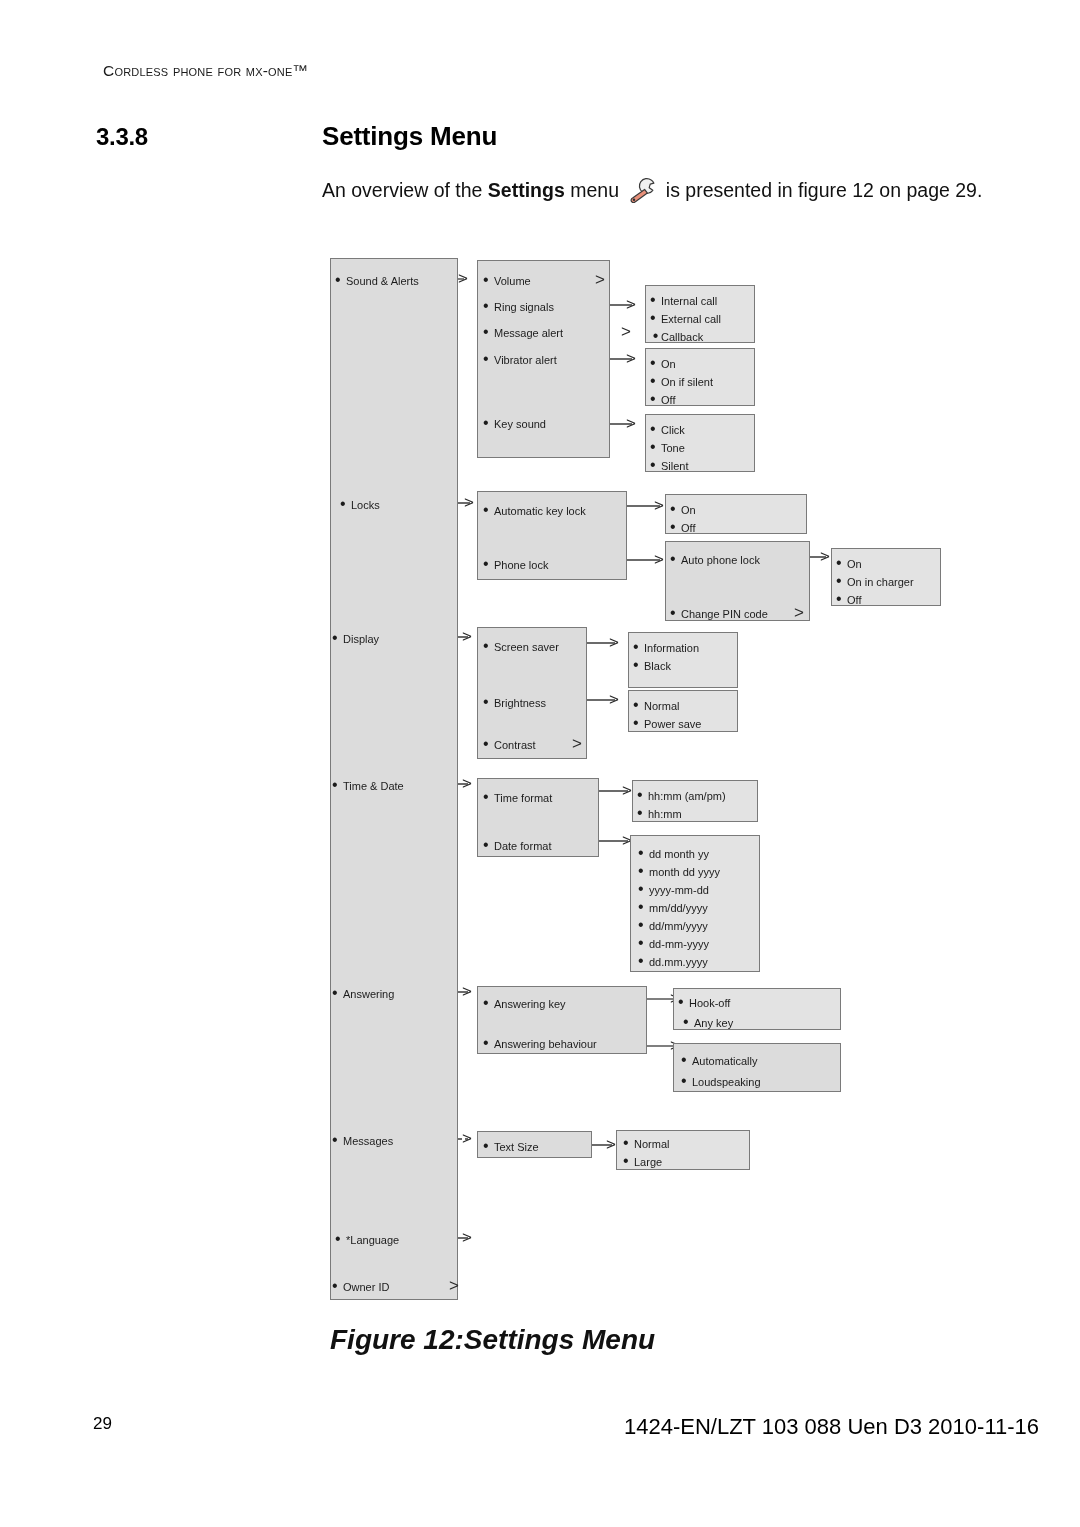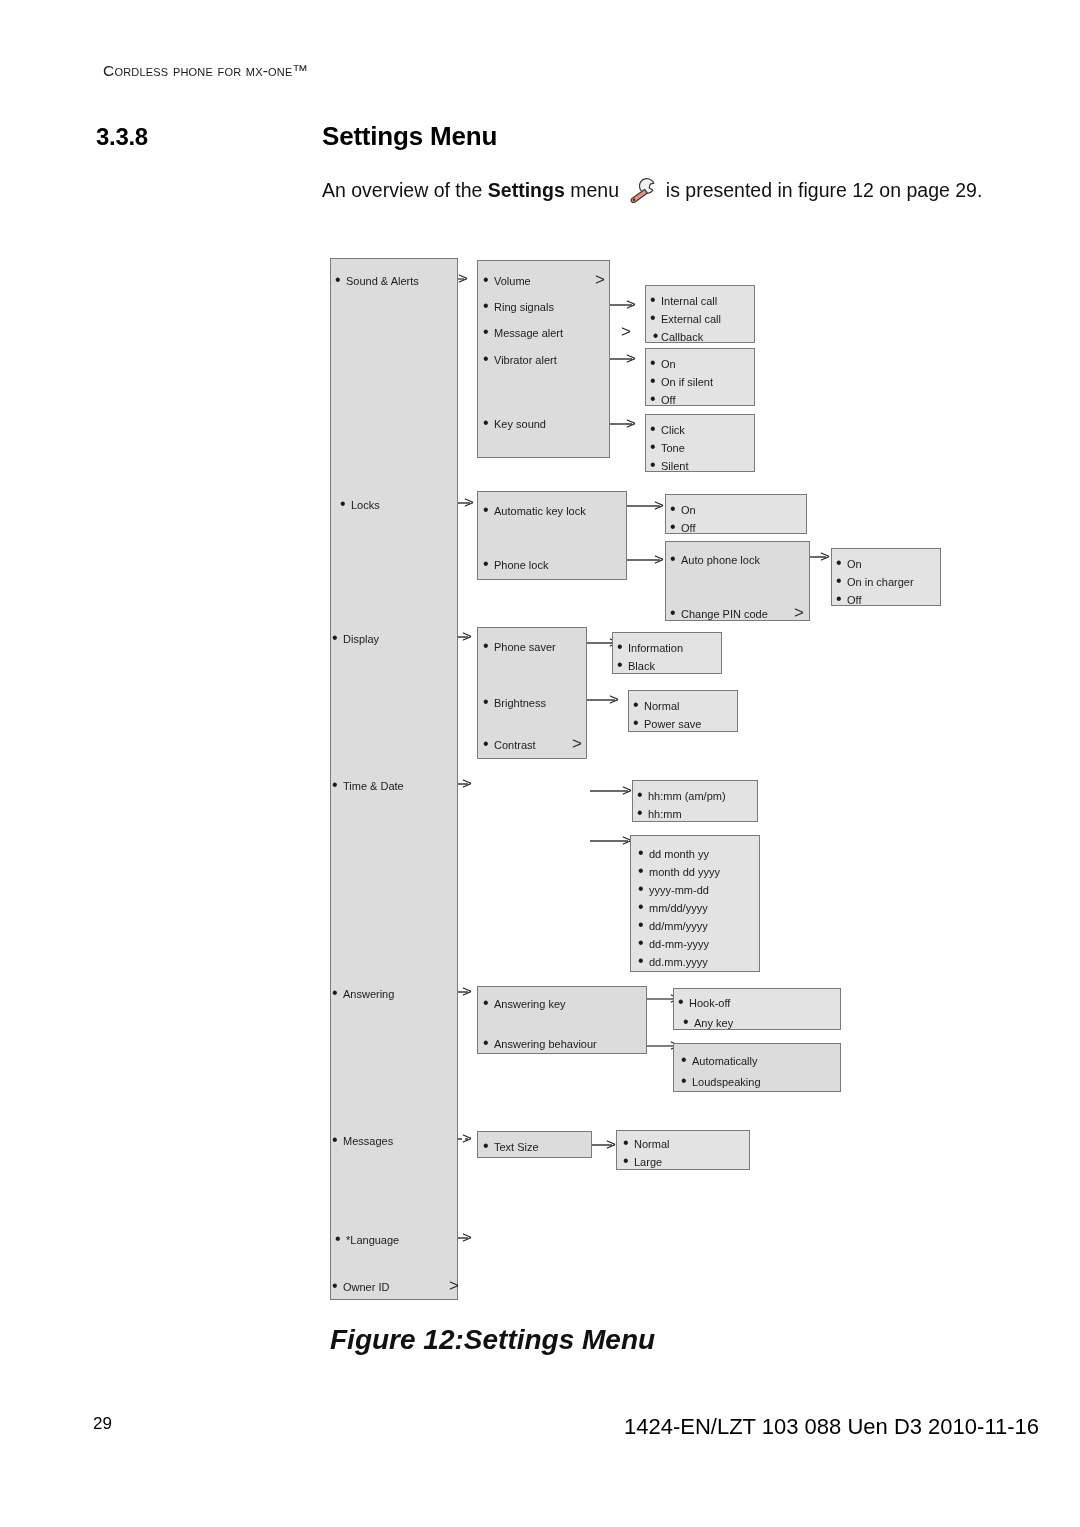--- a/index.html
+++ b/index.html
@@ -274,36 +274,40 @@
     <span class="caret" style="left:128px; top:60px;">&gt;</span>
   </div>
 
   <div class="box light" style="left:831px; top:548px; width:110px; height:58px;">
     <span class="itm" style="left:5px; top:4px;">On</span>
     <span class="itm" style="left:5px; top:22px;">On in charger</span>
     <span class="itm" style="left:5px; top:40px;">Off</span>
   </div>
 
   <div class="box" style="left:477px; top:627px; width:110px; height:132px;">
-    <span class="itm" style="left:6px; top:8px;">Phone saver</span>
+    <span class="itm" style="left:6px; top:8px;">Screen saver</span>
     <span class="itm" style="left:6px; top:64px;">Brightness</span>
     <span class="itm" style="left:6px; top:106px;">Contrast</span>
     <span class="caret" style="left:94px; top:105px;">&gt;</span>
   </div>
 
-  <div class="box light" style="left:612px; top:632px; width:110px; height:42px;">
+  <div class="box light" style="left:628px; top:632px; width:110px; height:56px;">
     <span class="itm" style="left:5px; top:4px;">Information</span>
     <span class="itm" style="left:5px; top:22px;">Black</span>
   </div>
 
   <div class="box light" style="left:628px; top:690px; width:110px; height:42px;">
     <span class="itm" style="left:5px; top:4px;">Normal</span>
     <span class="itm" style="left:5px; top:22px;">Power save</span>
   </div>
 
+  <div class="box" style="left:477px; top:778px; width:122px; height:79px;">
+    <span class="itm" style="left:6px; top:8px;">Time format</span>
+    <span class="itm" style="left:6px; top:56px;">Date format</span>
+  </div>
 
   <div class="box light" style="left:632px; top:780px; width:126px; height:42px;">
     <span class="itm" style="left:5px; top:4px;">hh:mm (am/pm)</span>
     <span class="itm" style="left:5px; top:22px;">hh:mm</span>
   </div>
 
   <div class="box light" style="left:630px; top:835px; width:130px; height:137px;">
     <span class="itm" style="left:8px; top:7px;">dd month yy</span>
     <span class="itm" style="left:8px; top:25px;">month dd yyyy</span>
     <span class="itm" style="left:8px; top:43px;">yyyy-mm-dd</span>

